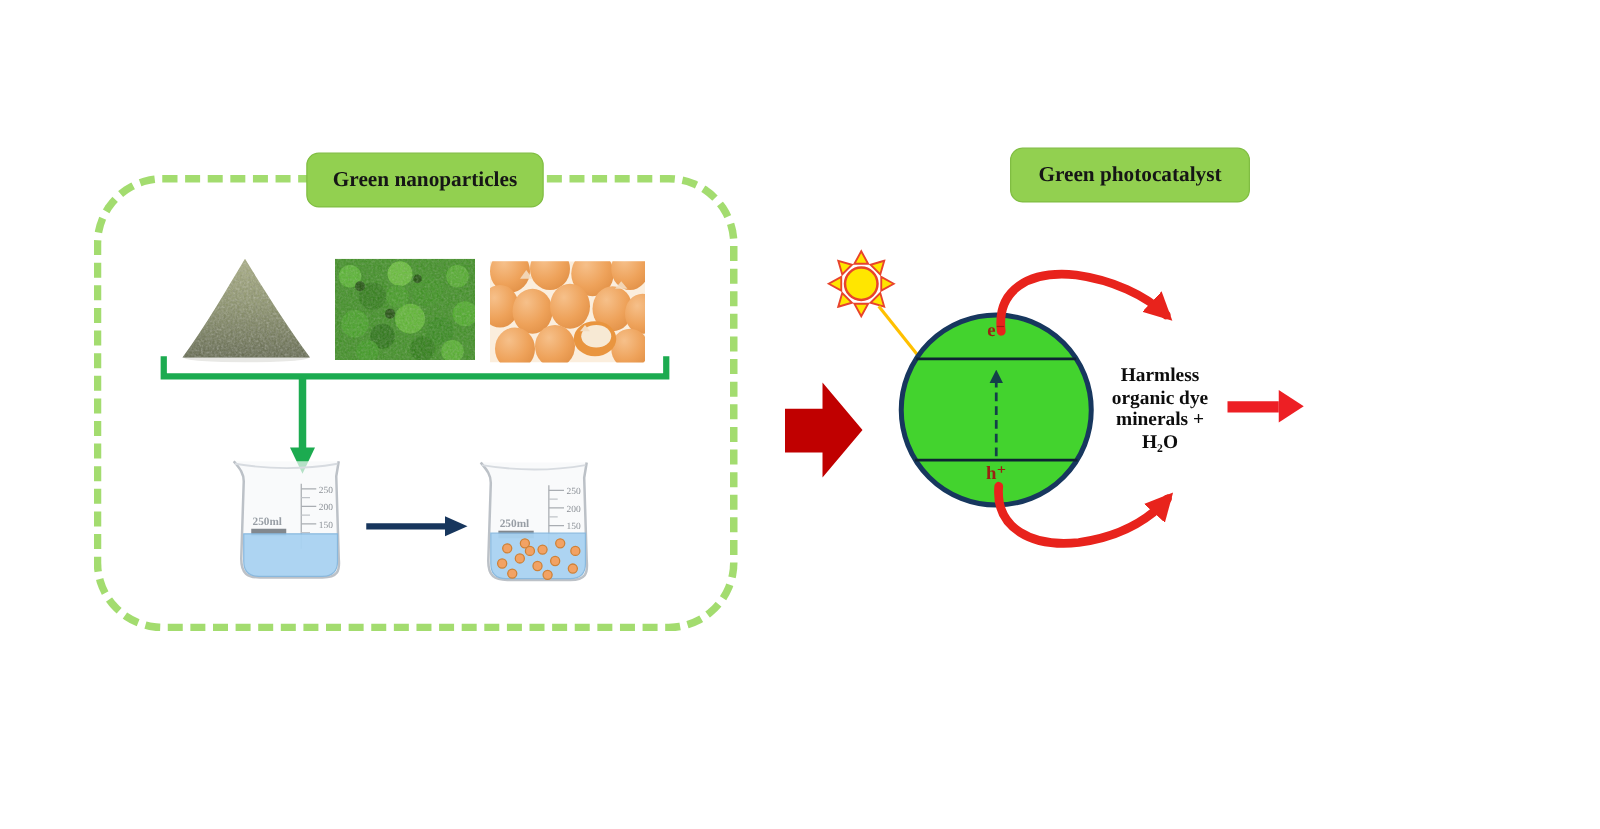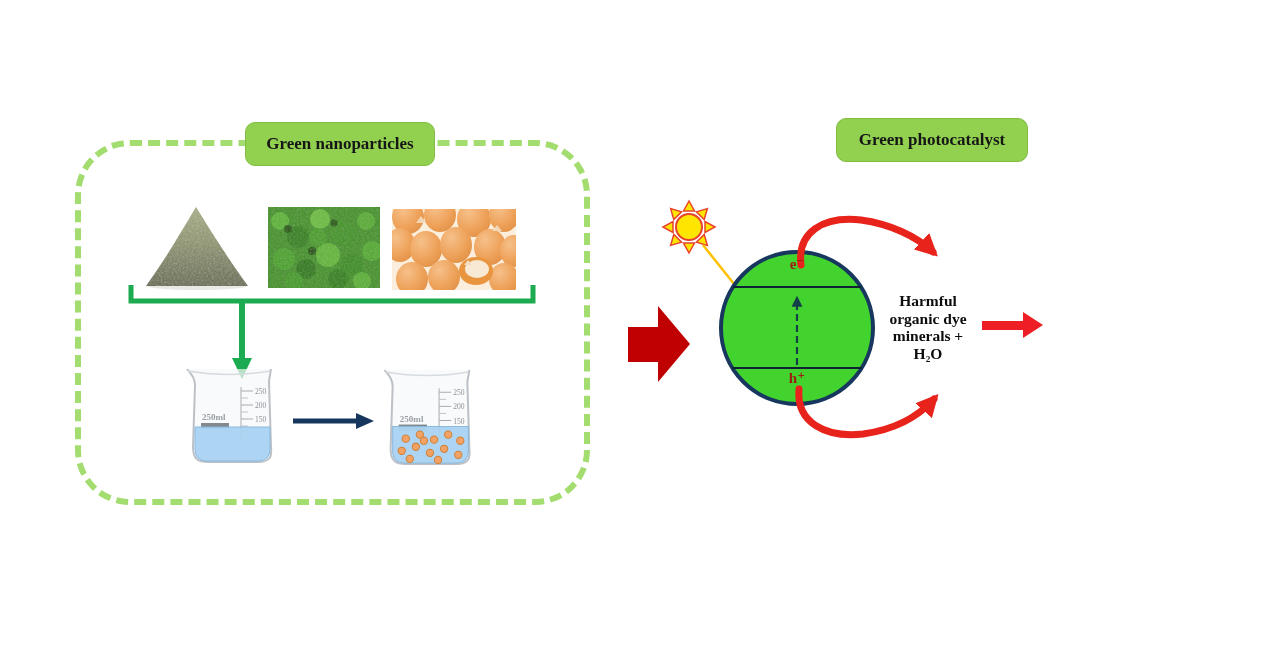--- a/index.html
+++ b/index.html
@@ -6,21 +6,21 @@
   .canvas{position:relative;width:1280px;height:663px;background:#ffffff;overflow:hidden;
           font-family:"Liberation Serif","DejaVu Serif",serif;color:#111;}
   .abs{position:absolute;}
   
   .dashed-box{left:75px;top:140px;width:503px;height:353px;border:6px dashed #a3dc6f;border-radius:55px;}
   
   .green-label{background:#92d050;border:1px solid #80bd42;border-radius:10px;
                display:flex;align-items:center;justify-content:center;
                font-weight:bold;font-size:17px;color:#161616;z-index:5;}
   .label-left{left:245px;top:122px;width:188px;height:42px;}
-  .label-right{left:836px;top:118px;width:190px;height:42px;}
+  .label-right{left:808px;top:118px;width:190px;height:42px;}
   
   .photo{display:block;}
   
   .charge{font-weight:bold;font-size:15px;color:#9c2012;text-align:center;z-index:6;}
   .harmful{left:862px;top:292px;width:132px;text-align:center;font-weight:bold;
            font-size:15.5px;line-height:17.5px;color:#0d0d0d;}
   .harmless{left:1040px;top:302px;width:152px;text-align:center;font-weight:bold;
             font-size:16px;line-height:21px;color:#0d0d0d;}
   svg{display:block;}
 </style>
@@ -213,21 +213,21 @@
 
     <path d="M161,80 C157,47 183,31 221,35 C250,39 276,51 293,67" fill="none" stroke="#e8231c" stroke-width="7" stroke-linecap="round" marker-end="url(#mRed)"></path>
 
     <path d="M159,204 C156,238 186,253 223,249 C252,245 277,233 294,214" fill="none" stroke="#e8231c" stroke-width="7" stroke-linecap="round" marker-end="url(#mRed)"></path>
   </svg>
 
   <div class="abs charge" style="left:780px;top:255px;width:34px;">e⁻</div>
   <div class="abs charge" style="left:778px;top:369px;width:38px;">h⁺</div>
 
   <div class="abs harmful">
-    <div>Harmful</div>
+    <div>Harmless</div>
     <div>organic dye</div>
     <div>minerals +</div>
     <div>H₂O</div>
   </div>
 
   <svg class="abs" style="left:978px;top:310px;" width="66" height="30" viewBox="0 0 66 30">
     <rect x="4" y="11" width="41" height="9" fill="#ed1f24"></rect>
     <polygon points="45,2 65,15 45,28" fill="#ed1f24"></polygon>
   </svg>
 

